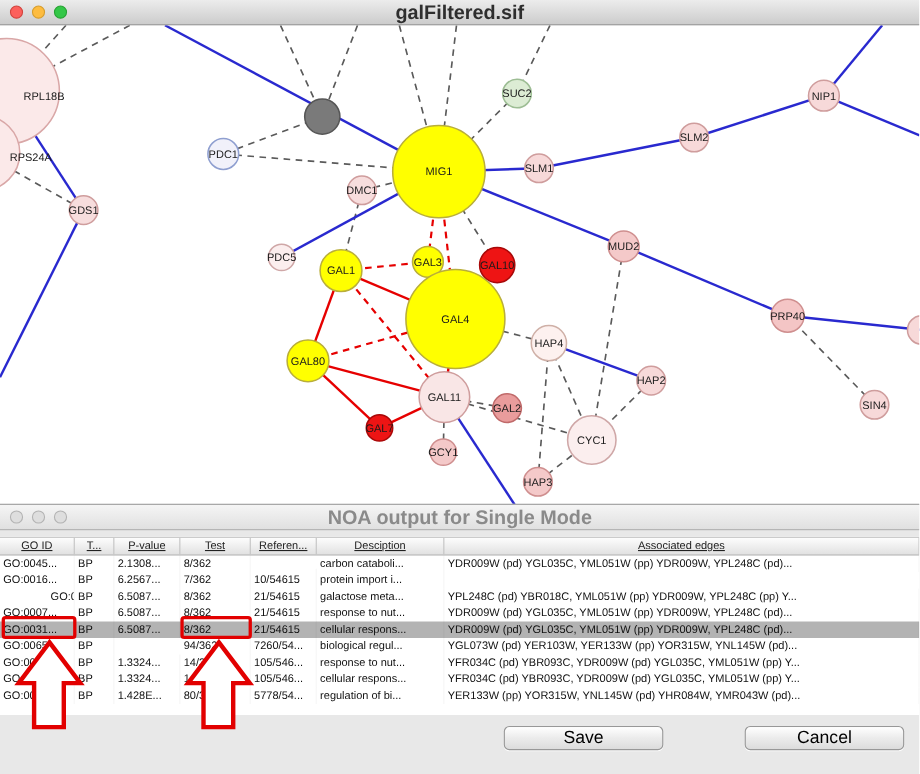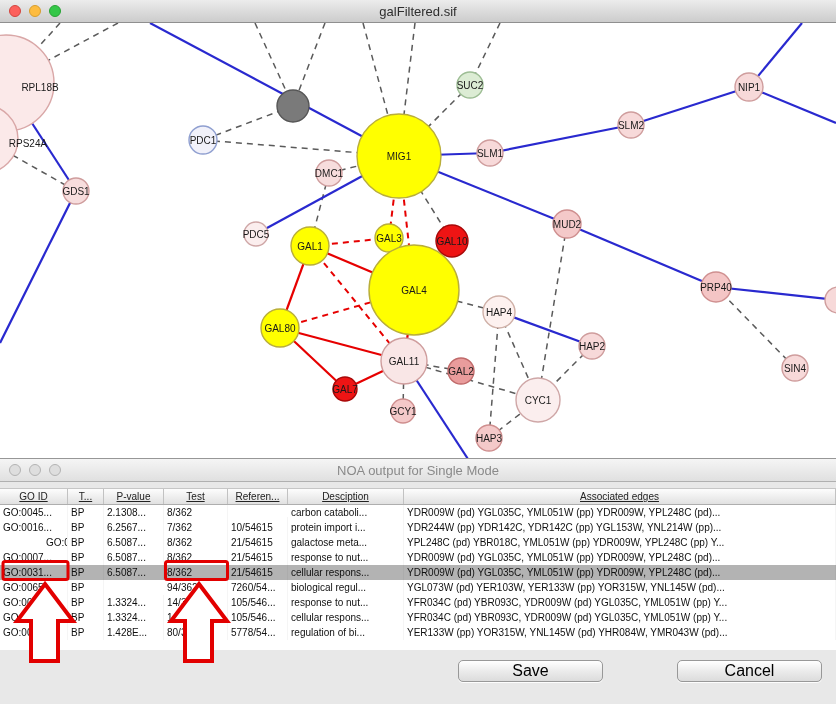--- a/index.html
+++ b/index.html
@@ -5,21 +5,21 @@
   html,body{margin:0;padding:0;background:#fff;}
   .screen{position:relative;width:836px;height:704px;overflow:hidden;
           font-family:"Liberation Sans",sans-serif;background:#fff;}
 
   .window{position:absolute;left:0;width:836px;box-sizing:border-box;}
   .top-window{top:0;height:458px;background:#fff;}
   .bottom-window{top:458px;height:246px;background:#e8e8e8;border-top:1px solid #979797;}
 
   .titlebar{height:22px;position:relative;display:flex;align-items:center;justify-content:center;
             background:linear-gradient(#ececec,#cccccc);border-bottom:1px solid #8f8f8f;}
-  .titlebar .title{font-size:13px;font-weight:normal;color:#2e2e2e;}
+  .titlebar .title{font-size:18px;font-weight:bold;color:#2e2e2e;}
   .bottom-window .titlebar{background:linear-gradient(#f5f5f5,#e0e0e0);border-bottom:1px solid #b0b0b0;}
   .bottom-window .titlebar .title{color:#8a8a8a;}
 
   .traffic{position:absolute;left:9px;top:5px;display:flex;gap:8px;}
   .tl{width:12px;height:12px;border-radius:50%;display:inline-block;box-sizing:border-box;}
   .tl.red{background:#fc605c;border:1px solid #d2453f;}
   .tl.yellow{background:#fdbc40;border:1px solid #d79e2e;}
   .tl.green{background:#34c748;border:1px solid #28a334;}
   .tl.inactive{background:#dedede;border:1px solid #b3b3b3;}
 
@@ -205,21 +205,20 @@
             <div class="td" style="width: 116px;">carbon cataboli...</div>
             <div class="td" style="width: 432px;">YDR009W (pd) YGL035C, YML051W (pp) YDR009W, YPL248C (pd)...</div>
           </div>
           <div class="tr">
             <div class="td" style="width: 68px;">GO:0016...</div>
             <div class="td" style="width: 36px;">BP</div>
             <div class="td" style="width: 60px;">6.2567...</div>
             <div class="td" style="width: 64px;">7/362</div>
             <div class="td" style="width: 60px;">10/54615</div>
             <div class="td" style="width: 116px;">protein import i...</div>
-            <div class="td" style="width: 432px;">YDR244W (pp) YDR142C, YDR142C (pp) YGL153W, YNL214W (pp)...</div>
           </div>
           <div class="tr">
             <div class="td" style="width: 68px; padding-left: 46px;">GO:0006...</div>
             <div class="td" style="width: 36px;">BP</div>
             <div class="td" style="width: 60px;">6.5087...</div>
             <div class="td" style="width: 64px;">8/362</div>
             <div class="td" style="width: 60px;">21/54615</div>
             <div class="td" style="width: 116px;">galactose meta...</div>
             <div class="td" style="width: 432px;">YPL248C (pd) YBR018C, YML051W (pp) YDR009W, YPL248C (pp) Y...</div>
           </div>

